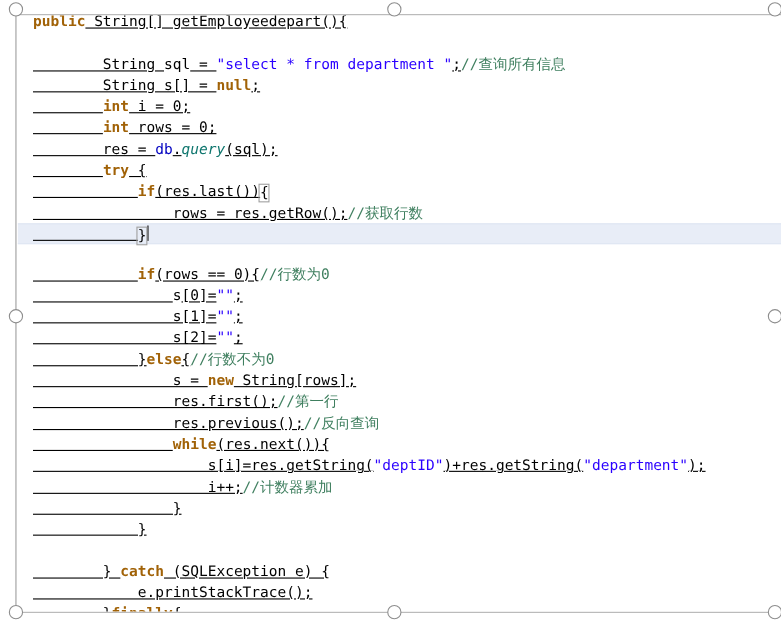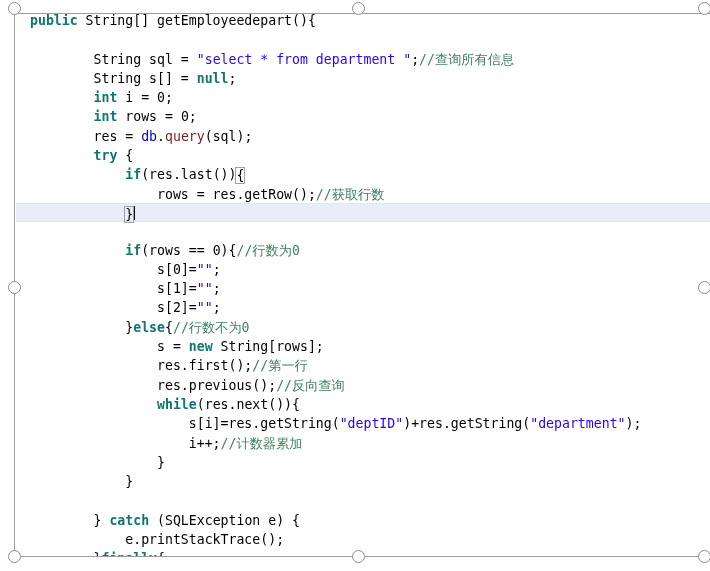--- a/index.html
+++ b/index.html
@@ -87,26 +87,26 @@
     background: #e8edf7;
     border-top: 1px solid #dfe6f2;
     border-bottom: 1px solid #dfe6f2;
     margin-top: -1px;
     margin-bottom: -1px;
     width: 694px;
     box-sizing: border-box;
   }
 
   
-  .kw      { color: #0f766e; font-weight: bold; }   
+  .kw      { color: #a16207; font-weight: bold; }   
   .str     { color: #2a00ff; }                      
   .cmt     { color: #3f7f5f; }                      
   .fld     { color: #0000c0; }  
-  .mth     { color: #7f1d1d; }
-  .plain   { color: #000000; }
+  .mth     { color: #0f766e; font-style: italic; }
+  .plain   { color: #000000; text-decoration: underline; }
   .warn    { text-decoration-color: #c8a000; }
 
   
   .brace-box {
     display: inline-block;
     border: 1px solid #a0a0a0;
     margin: 0 -1px;
     padding: 0 0px;
     line-height: 15px;
     position: relative;

